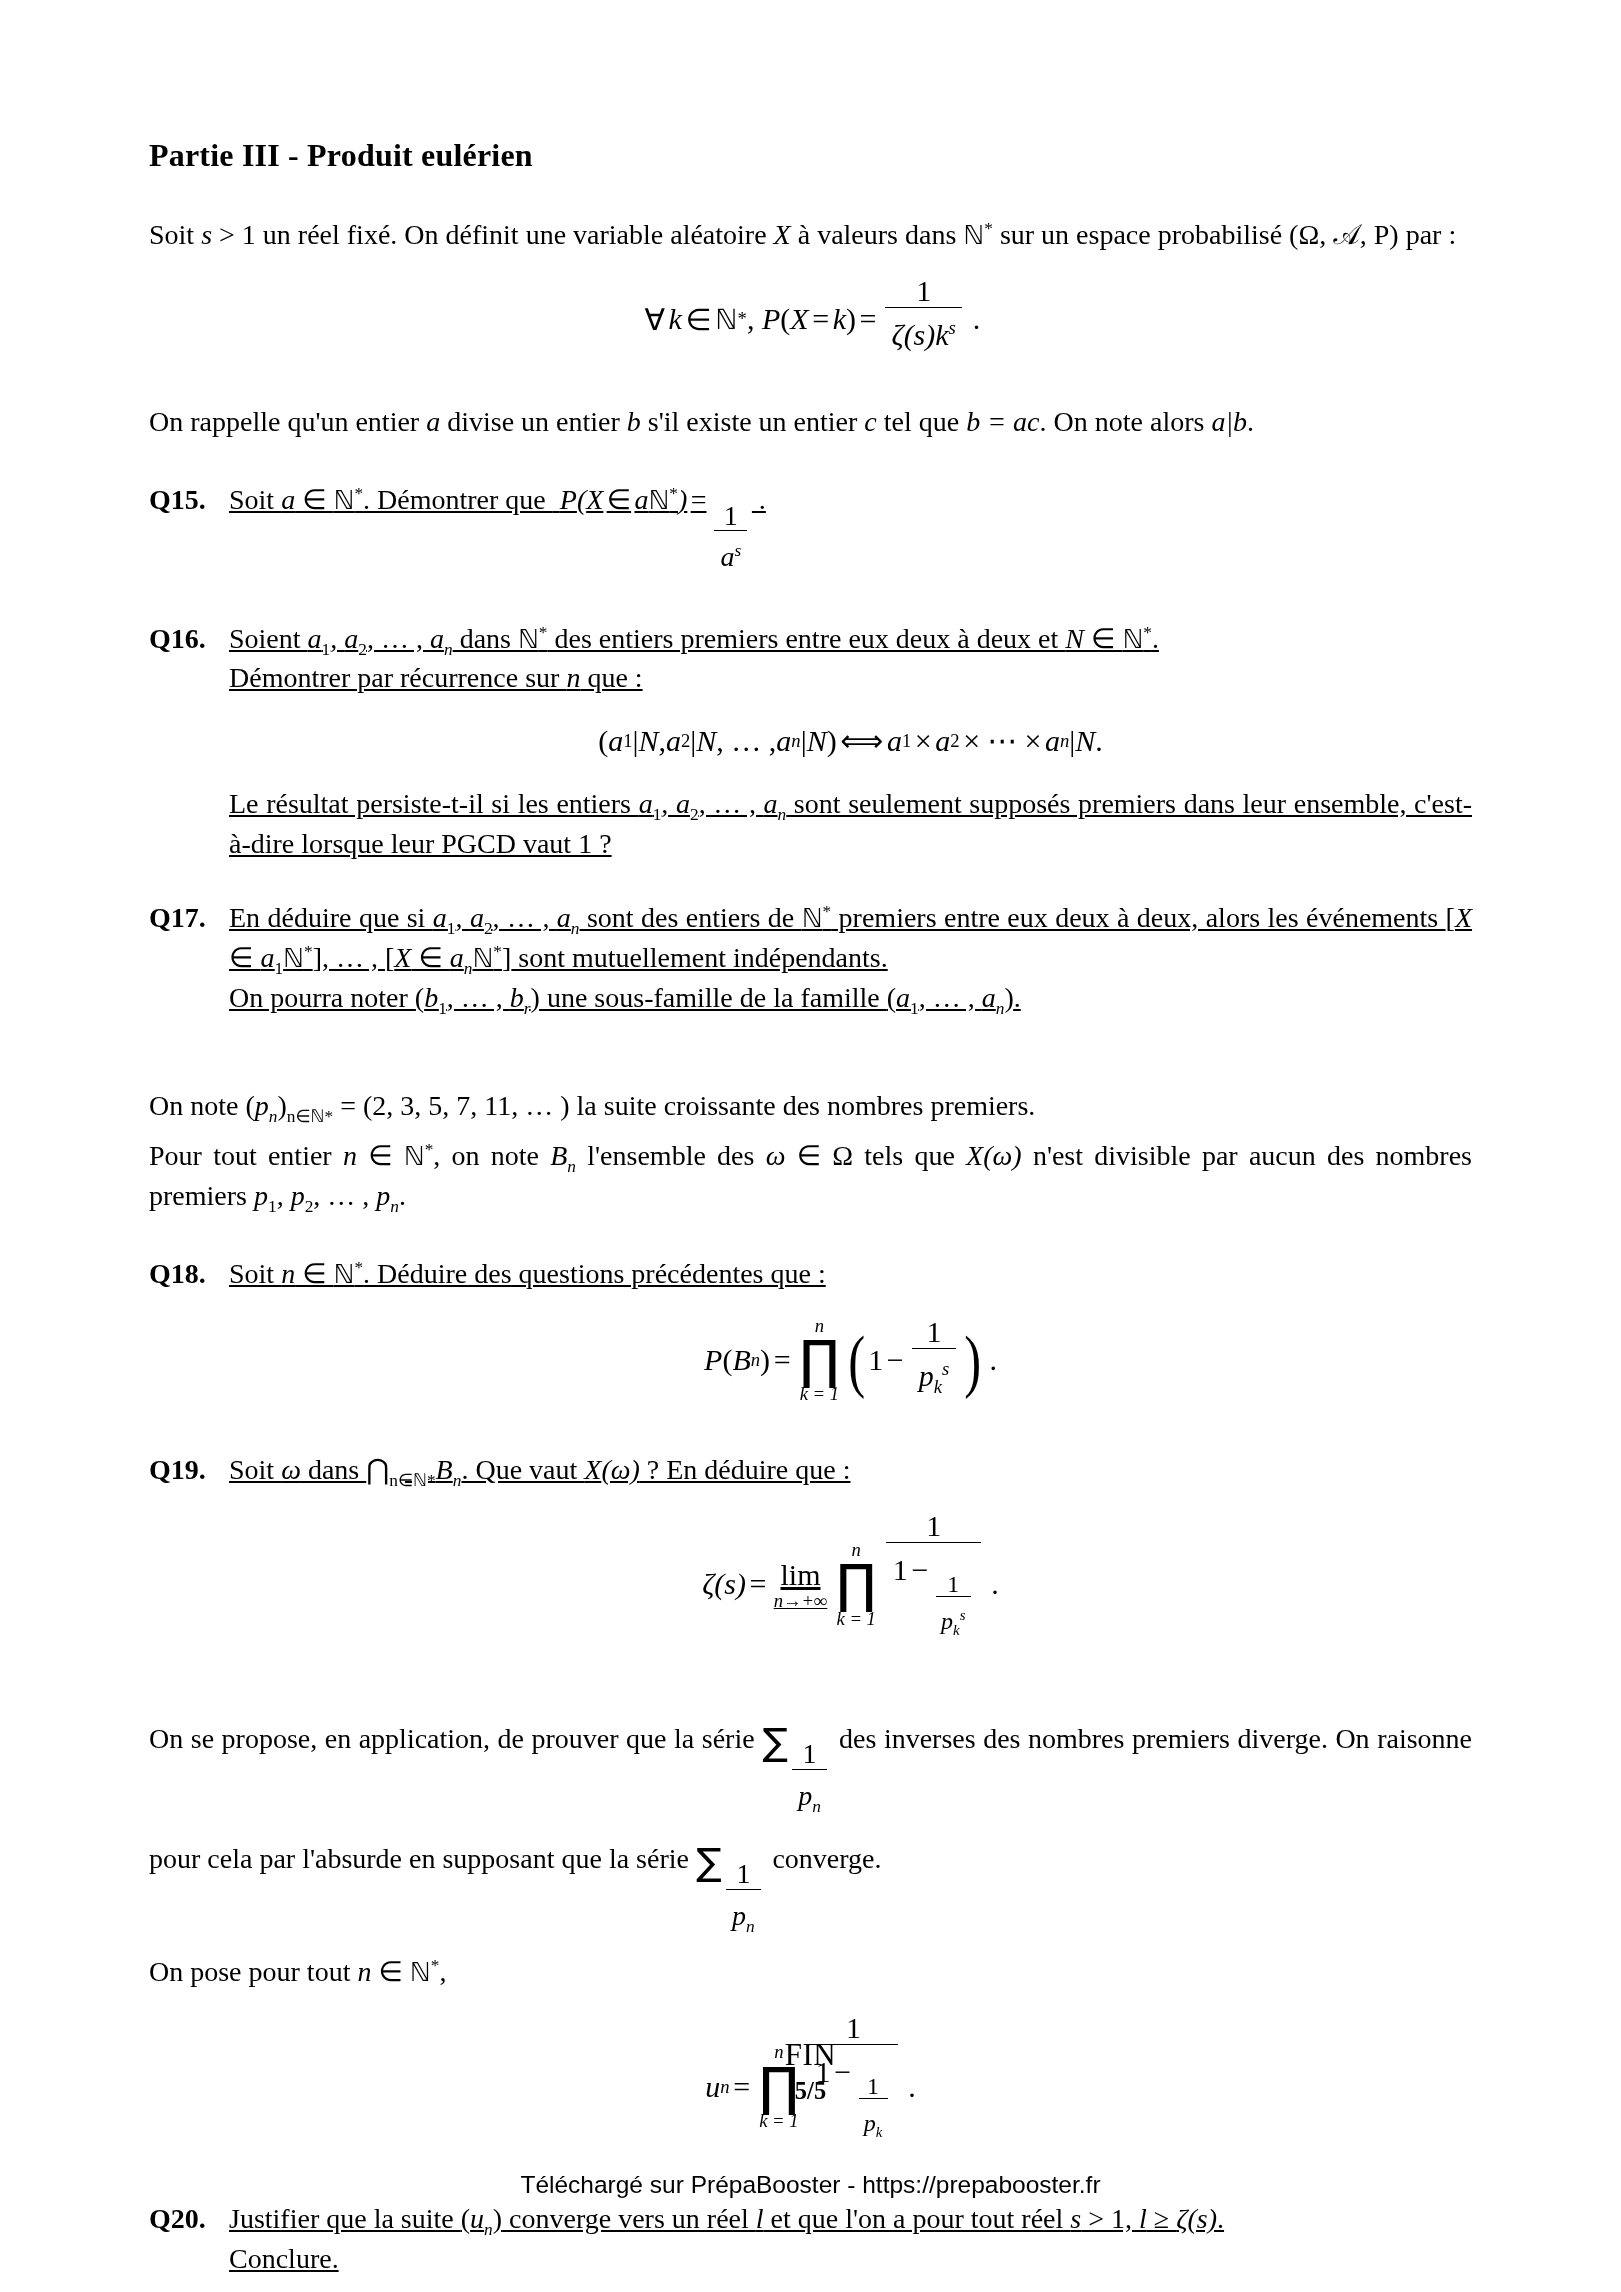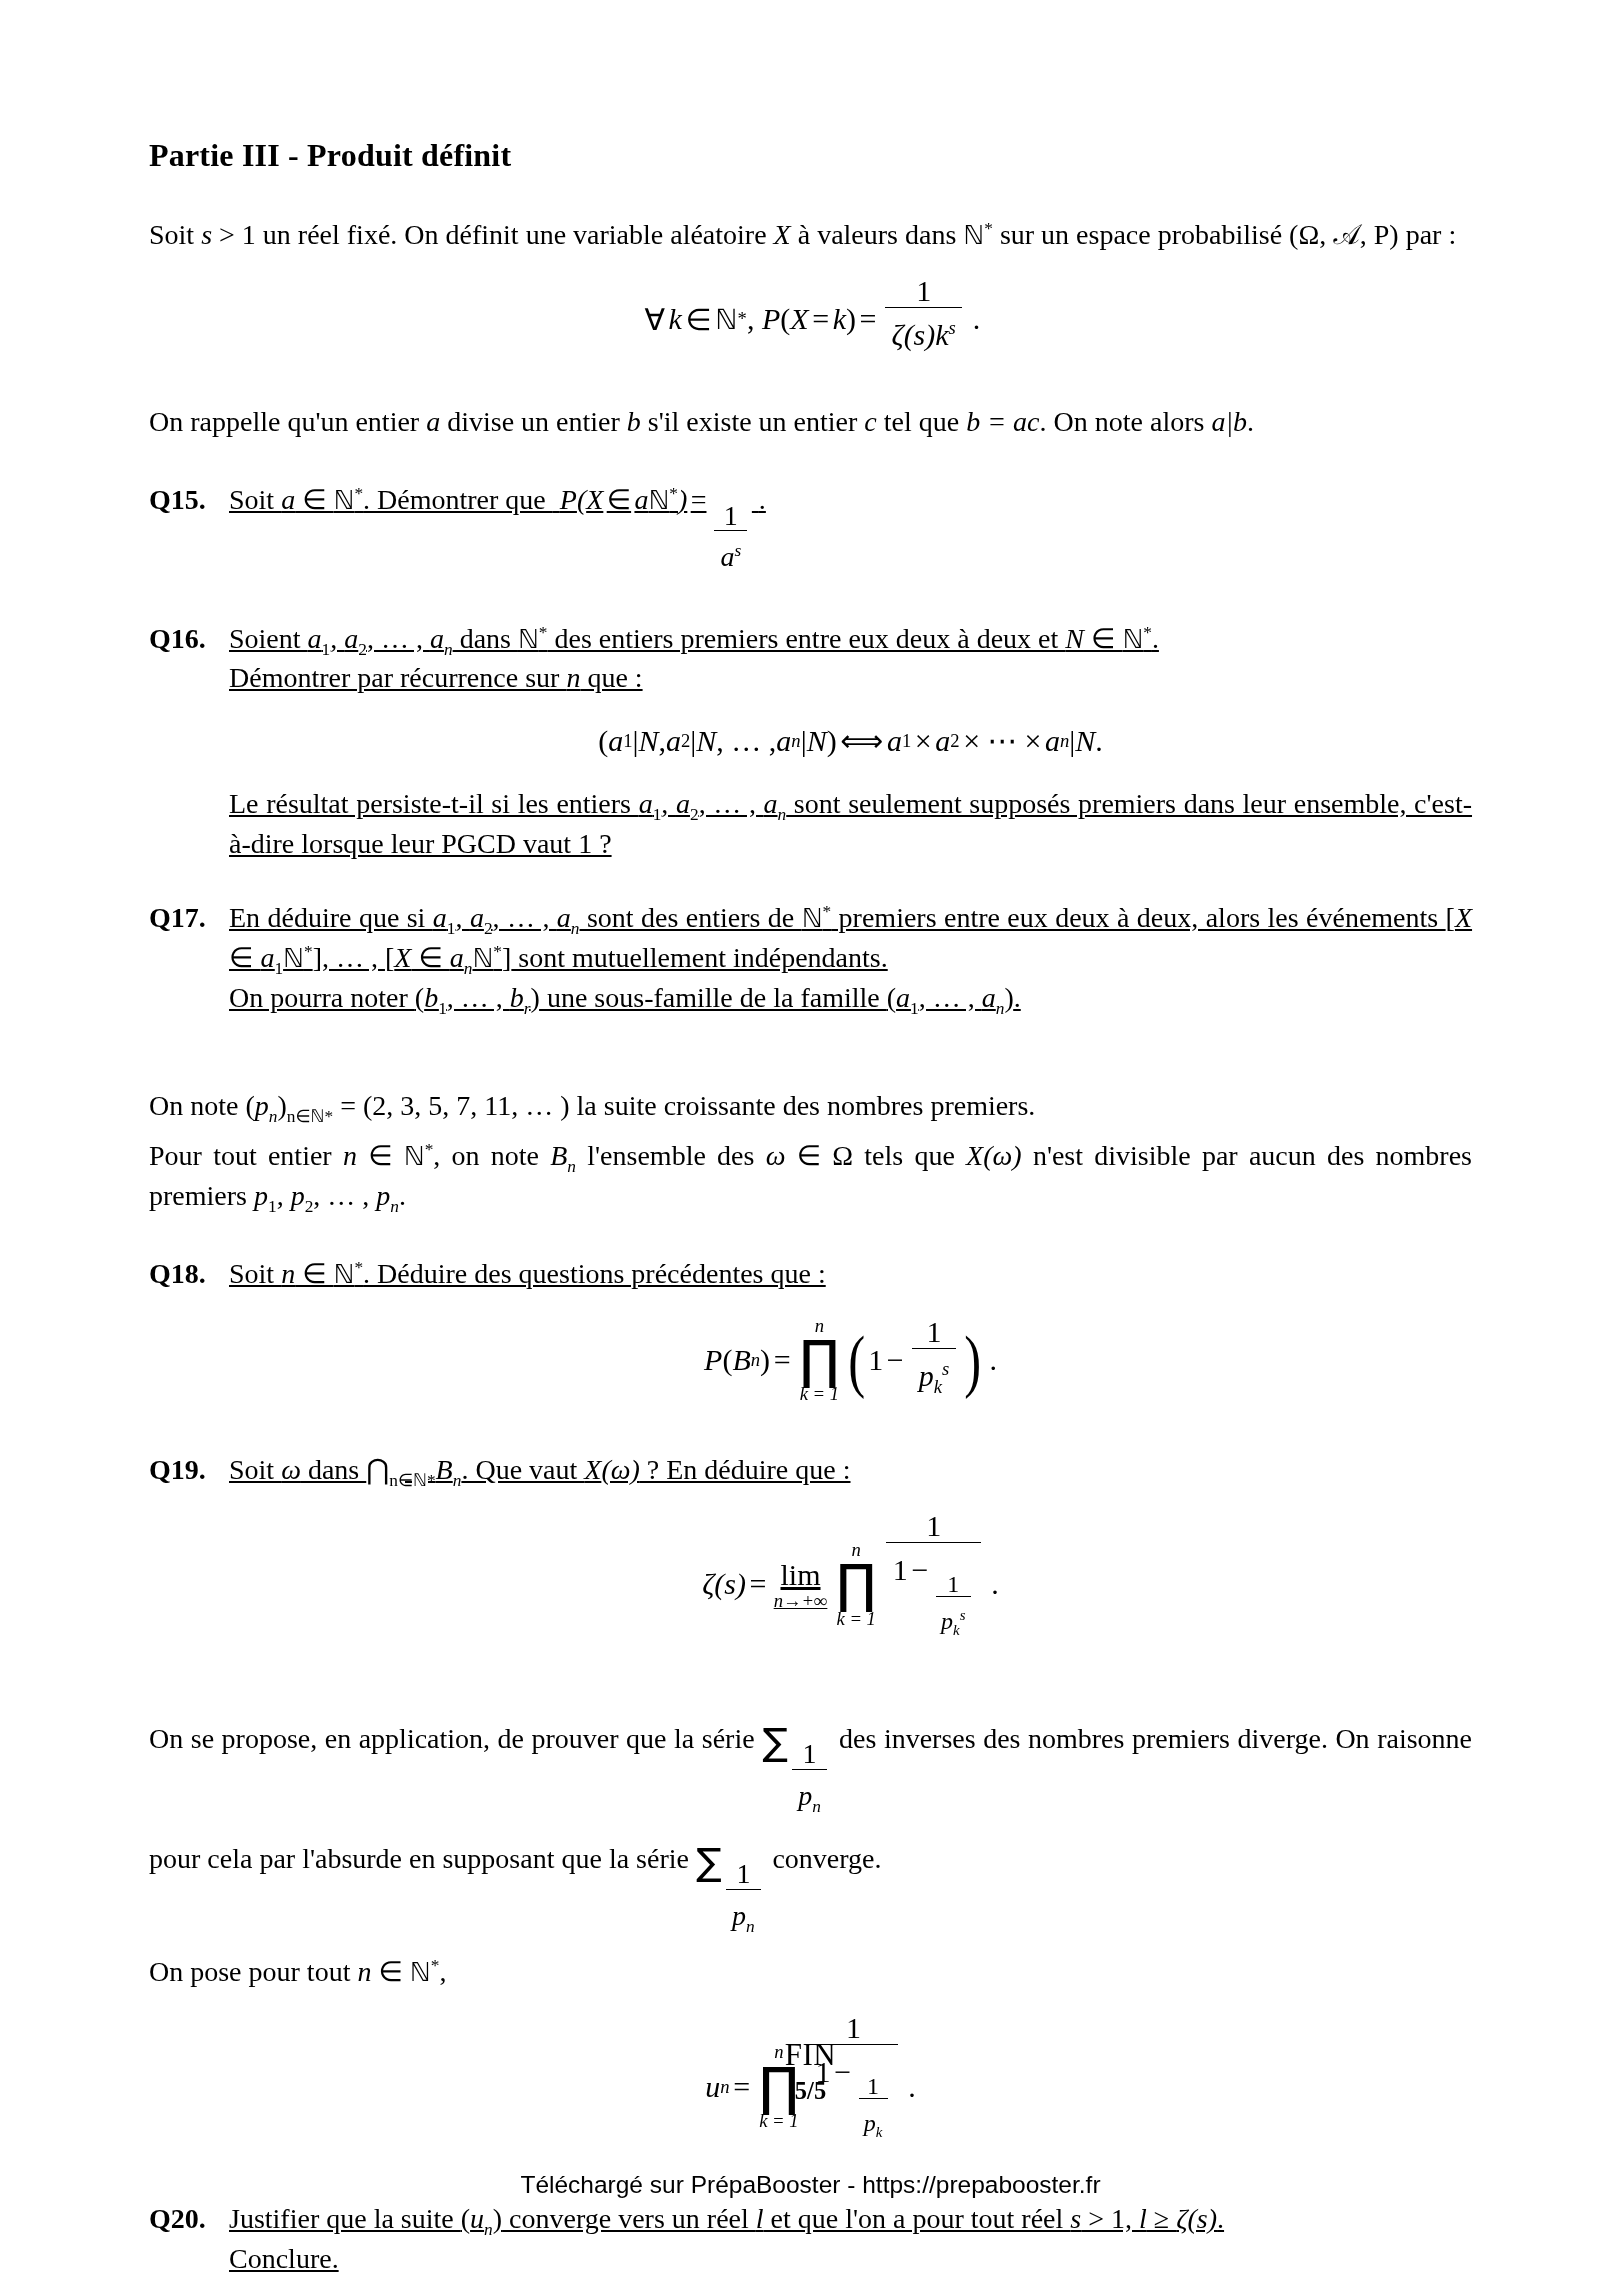--- a/index.html
+++ b/index.html
@@ -151,21 +151,21 @@
     font-family:"Liberation Sans", sans-serif;
     font-size:24.5px;
   }
 </style>
 </head>
 <body>
 
 <div class="page">
   <div class="content">
 
-    <h1 class="part-title">Partie III - Produit définit</h1>
+    <h1 class="part-title">Partie III - Produit eulérien</h1>
 
     <p class="para"><span>Soit </span><span class="mi">s</span><span> &gt; 1 un réel fixé. On définit une variable aléatoire </span><span class="mi">X</span><span> à valeurs dans </span><span class="mbb">ℕ</span><sup class="sm">*</sup><span> sur un espace probabilisé (Ω, 𝒜, P) par :</span></p>
 
     <div class="eq">
       <span class="row">
         <span class="op">∀</span>
         <span class="mi">k</span>
         <span class="op">∈</span>
         <span class="mbb">ℕ</span><sup class="sm">*</sup><span>,</span>&nbsp;
         <span class="mi">P</span><span class="mn">(</span><span class="mi">X</span><span class="op">=</span><span class="mi">k</span><span class="mn">)</span>

